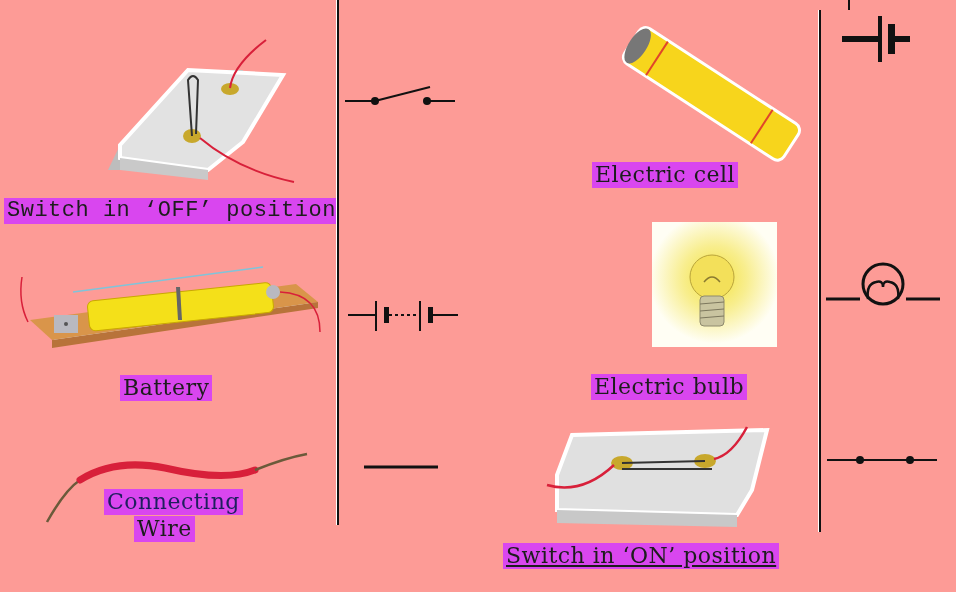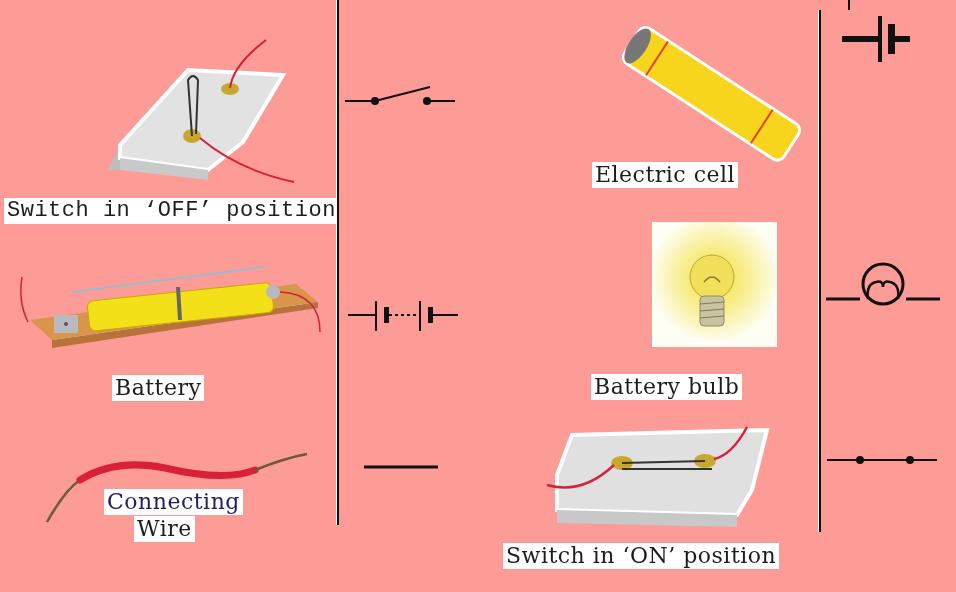--- a/index.html
+++ b/index.html
@@ -1,18 +1,18 @@
 <!DOCTYPE html>
 <html><head>
 <meta charset="utf-8">
 <style>
   html,body{margin:0;padding:0;}
   body{width:956px;height:592px;background:#fd9b96;position:relative;overflow:hidden;font-family:"DejaVu Serif","Liberation Serif",serif;}
   .abs{position:absolute;}
-  .label{position:absolute;background:#ffffff;color:#1d1d1d;font-size:22px;line-height:26px;padding:0 3px;white-space:nowrap;letter-spacing:0.5px;}
+  .label{position:absolute;background:#d946ef;color:#1d1d1d;font-size:22px;line-height:26px;padding:0 3px;white-space:nowrap;letter-spacing:0.5px;}
   .label.blue{color:#1e1f5e;}
   .vline{position:absolute;width:3px;background:#fff;}
   .vline::after{content:"";position:absolute;left:1px;top:0;width:1.5px;height:100%;background:#111;}
   svg{position:absolute;overflow:visible;}
 </style>
 </head>
 <body>
 
 <div class="abs" style="left:108px;top:30px;width:200px;height:155px;">
   <svg width="200" height="155">
@@ -36,21 +36,21 @@
     <rect x="80" y="30" width="185" height="30" rx="6" transform="rotate(-6 170 45)" fill="#f4e019" stroke="#c9a800" stroke-width="1"></rect>
     <line x1="170" y1="25" x2="172" y2="58" stroke="#666" stroke-width="4"></line>
     <line x1="65" y1="30" x2="255" y2="5" stroke="#7fc4da" stroke-width="1.5"></line>
     <rect x="46" y="53" width="24" height="18" fill="#b9b9c0"></rect>
     <circle cx="58" cy="62" r="2" fill="#555"></circle>
     <circle cx="265" cy="30" r="7" fill="#b9b9c0"></circle>
     <path d="M20,60 Q10,40 14,15" fill="none" stroke="#d8203a" stroke-width="1.5"></path>
     <path d="M272,30 Q312,32 312,70" fill="none" stroke="#d8203a" stroke-width="1.5"></path>
   </svg>
 </div>
-<div class="label" style="left:112px;top:375px;">Battery</div>
+<div class="label" style="left:120px;top:375px;">Battery</div>
 
 <div class="abs" style="left:35px;top:440px;width:285px;height:90px;">
   <svg width="285" height="90">
     <path d="M12,82 Q30,50 45,40" fill="none" stroke="#6b5a3a" stroke-width="2.5"></path>
     <path d="M45,40 Q80,18 130,28 Q190,42 220,30" fill="none" stroke="#d8203a" stroke-width="7" stroke-linecap="round"></path>
     <path d="M220,30 Q250,18 272,14" fill="none" stroke="#6b5a3a" stroke-width="2.5"></path>
   </svg>
 </div>
 <div class="label blue" style="left:104px;top:489px;">Connecting</div>
 <div class="label" style="left:134px;top:516px;text-align:center;">Wire</div>
@@ -94,34 +94,34 @@
 <div class="abs" style="left:652px;top:222px;width:125px;height:125px;background:radial-gradient(circle at 50% 45%, #f4e23d 0%, #f8ee8f 35%, #fffef4 70%);">
   <svg width="125" height="125">
     <circle cx="60" cy="55" r="22" fill="#f3e05a" stroke="#b9a43a" stroke-width="1"></circle>
     <path d="M52,60 q8,-10 16,0" fill="none" stroke="#8a7a30" stroke-width="1.5"></path>
     <rect x="48" y="74" width="24" height="30" rx="4" fill="#c9c4a0" stroke="#8e8a6e" stroke-width="1"></rect>
     <line x1="48" y1="82" x2="72" y2="80" stroke="#7d785e"></line>
     <line x1="48" y1="89" x2="72" y2="87" stroke="#7d785e"></line>
     <line x1="48" y1="96" x2="72" y2="94" stroke="#7d785e"></line>
   </svg>
 </div>
-<div class="label" style="left:591px;top:374px;">Battery  bulb</div>
+<div class="label" style="left:591px;top:374px;">Electric  bulb</div>
 
 <div class="abs" style="left:542px;top:415px;width:225px;height:120px;">
   <svg width="225" height="120">
     <polygon points="15,60 30,20 225,15 210,75 195,100 15,95" fill="#e0e0e0" stroke="#fff" stroke-width="4"></polygon>
     <polygon points="15,95 195,100 195,112 15,108" fill="#c8c8c8"></polygon>
     <ellipse cx="80" cy="48" rx="11" ry="7" fill="#c8a82c"></ellipse>
     <ellipse cx="163" cy="46" rx="11" ry="7" fill="#c8a82c"></ellipse>
     <path d="M80,48 L163,46 M80,54 L170,54" fill="none" stroke="#333" stroke-width="2"></path>
     <path d="M5,70 Q40,80 72,50" fill="none" stroke="#d8203a" stroke-width="2.5"></path>
     <path d="M172,44 Q190,40 205,12" fill="none" stroke="#d8203a" stroke-width="2.5"></path>
   </svg>
 </div>
-<div class="label" style="left:503px;top:543px;">Switch in ‘ON’ position</div>
+<div class="label" style="left:503px;top:543px;text-decoration:underline;">Switch in ‘ON’ position</div>
 
 <div class="vline" style="left:818px;top:10px;height:522px;"></div>
 <div class="abs" style="left:848px;top:0;width:2px;height:10px;background:#111;"></div>
 
 <svg style="left:840px;top:16px;" width="72" height="46">
   <rect x="2" y="20" width="38" height="6" fill="#111"></rect>
   <rect x="38" y="0" width="4" height="46" fill="#111"></rect>
   <rect x="48" y="8" width="7" height="30" fill="#111"></rect>
   <rect x="55" y="20" width="15" height="6" fill="#111"></rect>
 </svg>

